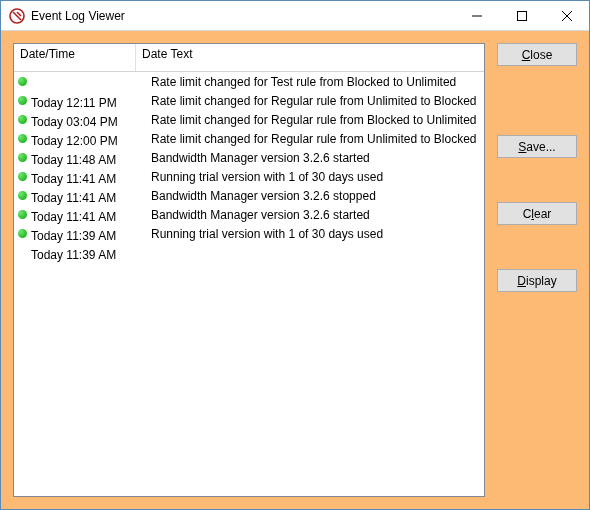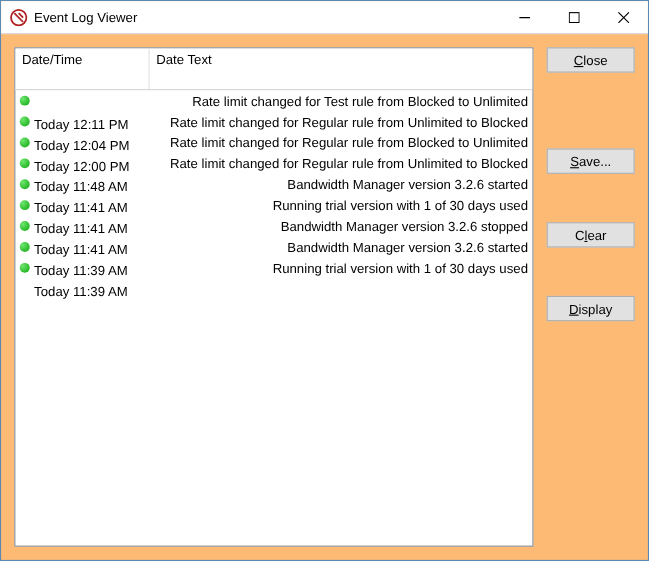--- a/index.html
+++ b/index.html
@@ -61,21 +61,21 @@
   .listpanel {
     flex: 1 1 auto;
     background: #fff;
     border: 1px solid #828790;
     display: flex;
     flex-direction: column;
     overflow: hidden;
   }
   .list-header {
     display: flex;
-    height: 38px;
+    height: 28px;
     border-bottom: 1px solid #d4d4d4;
     background: #fff;
     color: #000;
     font-size: 12px;
   }
   .col-date {
     width: 122px;
     padding: 3px 6px 0 6px;
     border-right: 1px solid #e1e1e1;
   }
@@ -107,21 +107,20 @@
     color: #000;
     white-space: nowrap;
     margin-top: 43px;
   }
   .row .ev {
     flex: 1 1 auto;
     color: #000;
     white-space: nowrap;
     overflow: hidden;
     padding-left: 12px;
-    text-align: right;
   }
   .sidebar {
     width: 80px;
     flex: 0 0 auto;
     display: flex;
     flex-direction: column;
     gap: 19px;
   }
   .btn-gap { height: 6px; }
   .btn {
@@ -177,21 +176,21 @@
         <div class="col-text">Date Text</div>
       </div>
       <div class="list-body" id="list-body">
           <div class="row">
             <span class="dot"></span>
             <span class="dt">Today 12:11 PM</span>
             <span class="ev">Rate limit changed for Test rule from Blocked to Unlimited</span>
           </div>
           <div class="row">
             <span class="dot"></span>
-            <span class="dt">Today 12:04 PM</span>
+            <span class="dt">Today 03:04 PM</span>
             <span class="ev">Rate limit changed for Regular rule from Unlimited to Blocked</span>
           </div>
           <div class="row">
             <span class="dot"></span>
             <span class="dt">Today 12:00 PM</span>
             <span class="ev">Rate limit changed for Regular rule from Blocked to Unlimited</span>
           </div>
           <div class="row">
             <span class="dot"></span>
             <span class="dt">Today 11:48 AM</span>

